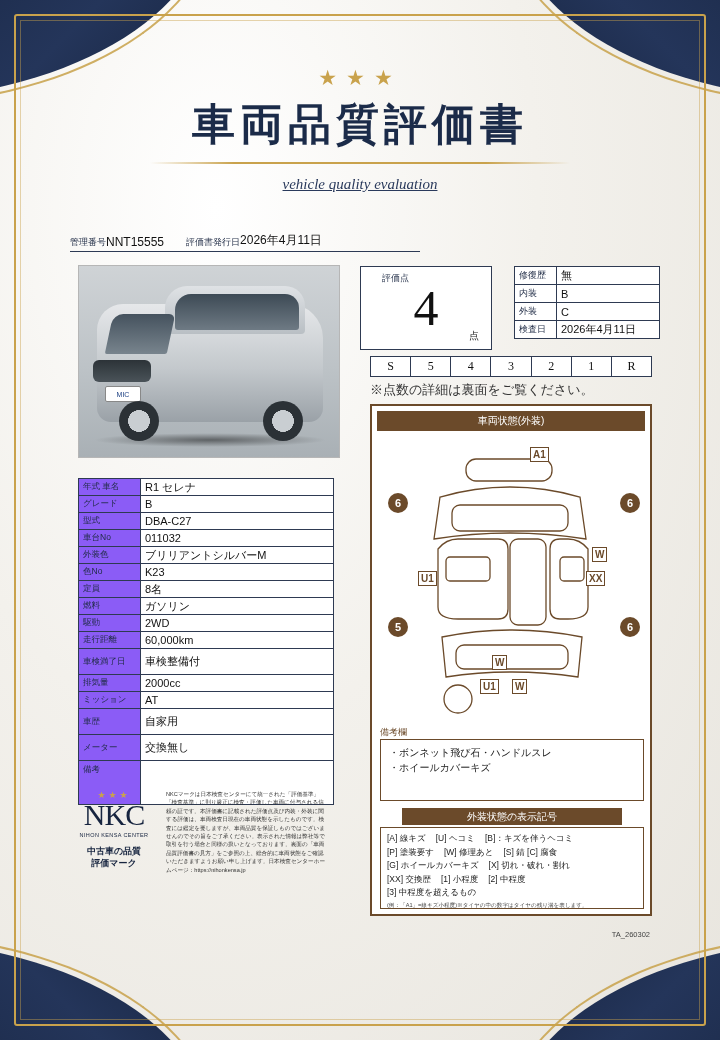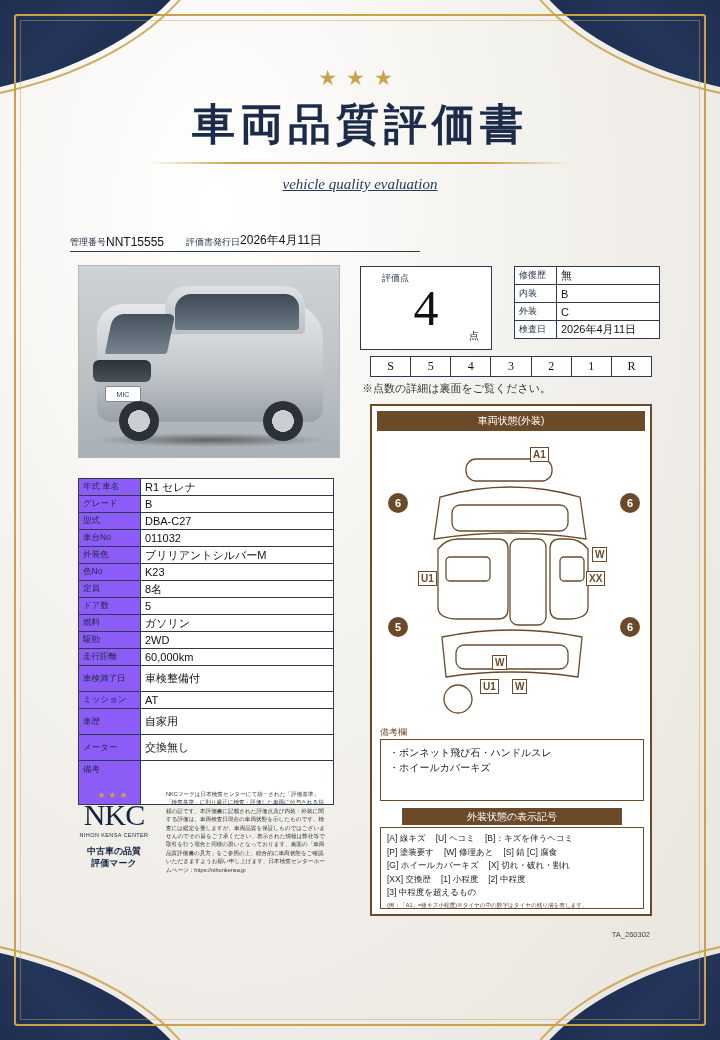--- a/index.html
+++ b/index.html
@@ -168,21 +168,21 @@
   .scale {
     position:absolute; left:370px; top:356px; width:282px;
     display:flex;
   }
   .scale div {
     flex:1; height:21px; border:1px solid #2e3a52; margin-left:-1px;
     text-align:center; line-height:19px; font-size:12px; background:#fff; color:#111;
     font-family:"Liberation Serif", serif;
   }
   .scale div:first-child { margin-left:0; }
-  .scale-note { position:absolute; left:362px; top:381px; font-size:11px; color:#333; }
+  .scale-note { position:absolute; left:370px; top:381px; font-size:13px; color:#333; }
 
   
   .panel {
     position:absolute; left:370px; top:404px; width:282px; height:512px;
     border:2px solid #6b4a2a; background:#fff;
   }
   .panel-head {
     margin:5px; height:20px; background:#6b4a2a; color:#fff;
     font-size:10px; text-align:center; line-height:20px;
   }
@@ -283,38 +283,38 @@
         </tr>
       <tr>
           <td class="k">色No</td>
           <td class="v">K23</td>
         </tr>
       <tr>
           <td class="k">定員</td>
           <td class="v">8名</td>
         </tr>
       <tr>
-          <td class="k">ドア数</td>
-          <td class="v">5</td>
-        </tr>
-      <tr>
           <td class="k">燃料</td>
           <td class="v">ガソリン</td>
         </tr>
       <tr>
           <td class="k">駆動</td>
           <td class="v">2WD</td>
         </tr>
       <tr>
           <td class="k">走行距離</td>
           <td class="v">60,000km</td>
         </tr>
       <tr class="tall">
           <td class="k">車検満了日</td>
           <td class="v">車検整備付</td>
+        </tr>
+      <tr>
+          <td class="k">排気量</td>
+          <td class="v">2000cc</td>
         </tr>
       <tr>
           <td class="k">ミッション</td>
           <td class="v">AT</td>
         </tr>
       <tr class="tall">
           <td class="k">車歴</td>
           <td class="v">自家用</td>
         </tr>
       <tr class="tall">

